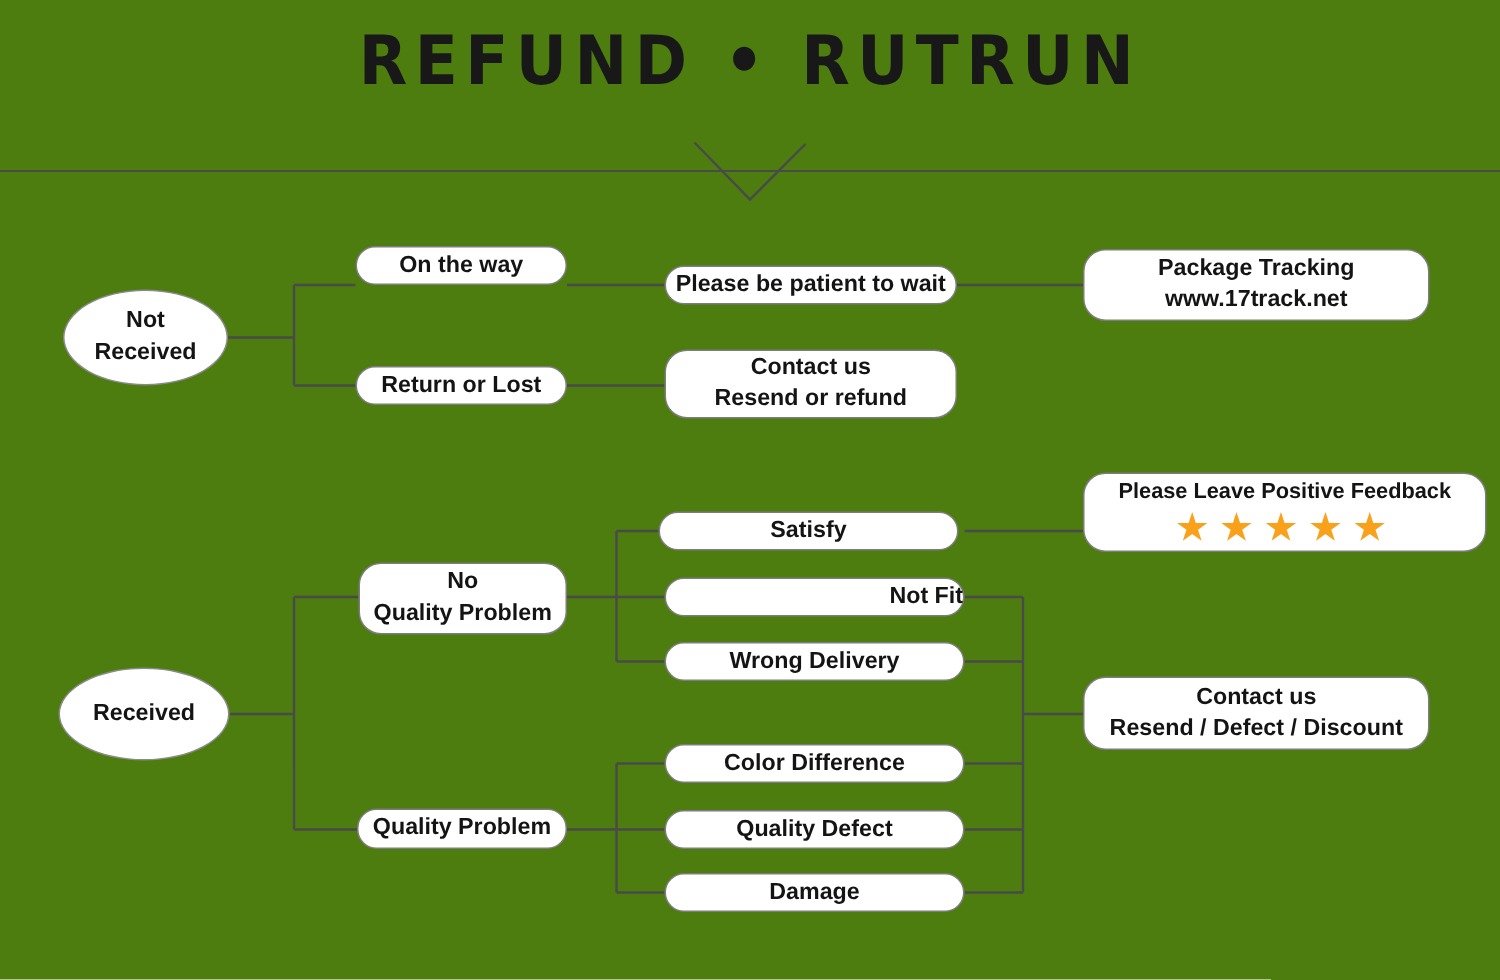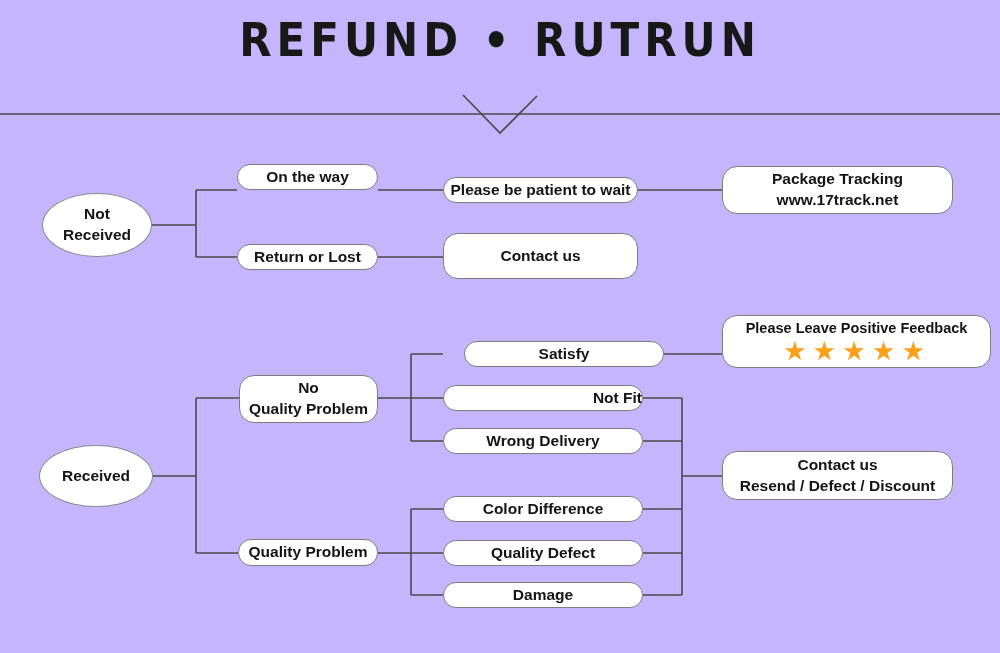--- a/index.html
+++ b/index.html
@@ -5,21 +5,21 @@
   :root{
     --star:#F9A11B;
     --line:#4a4a4a;
     --box-border:#7d7d7d;
     --text:#141414;
   }
   html,body{margin:0;padding:0;background:#ffffff;}
   .canvas{
     position:relative;
     width:1000px;height:653px;
-    background:#c4b5fd;
+    background:#4d7c0f;
     font-family:"Liberation Sans", sans-serif;
     color:var(--text);
     overflow:hidden;
   }
   .title{
     position:absolute;
     left:0;top:16px;width:1000px;
     text-align:center;
     font-family:"DejaVu Sans", sans-serif;
     font-size:42px;
@@ -94,36 +94,37 @@
     <span>Please be patient to wait</span>
   </div>
 
   <div class="node box small-gap" style="left:722px;top:166px;width:231px;height:48px;border-radius:15px;">
     <span>Package Tracking</span>
     <span>www.17track.net</span>
   </div>
 
   <div class="node box small-gap" style="left:443px;top:233px;width:195px;height:46px;border-radius:15px;">
     <span>Contact us</span>
+    <span>Resend or refund</span>
   </div>
 
   <div class="node ellipse" style="left:39px;top:445px;width:114px;height:62px;">
     <span>Received</span>
   </div>
 
   <div class="node box small-gap" style="left:239px;top:375px;width:139px;height:48px;border-radius:15px;">
     <span>No</span>
     <span>Quality Problem</span>
   </div>
 
   <div class="node box" style="left:238px;top:539px;width:140px;height:27px;">
     <span>Quality Problem</span>
   </div>
 
-  <div class="node box" style="left:464px;top:341px;width:200px;height:26px;">
+  <div class="node box" style="left:439px;top:341px;width:200px;height:26px;">
     <span>Satisfy</span>
   </div>
 
   <div class="node box" style="left:443px;top:385px;width:200px;height:26px;align-items:flex-end;">
     <span>Not Fit</span>
   </div>
 
   <div class="node box" style="left:443px;top:428px;width:200px;height:26px;">
     <span>Wrong Delivery</span>
   </div>

